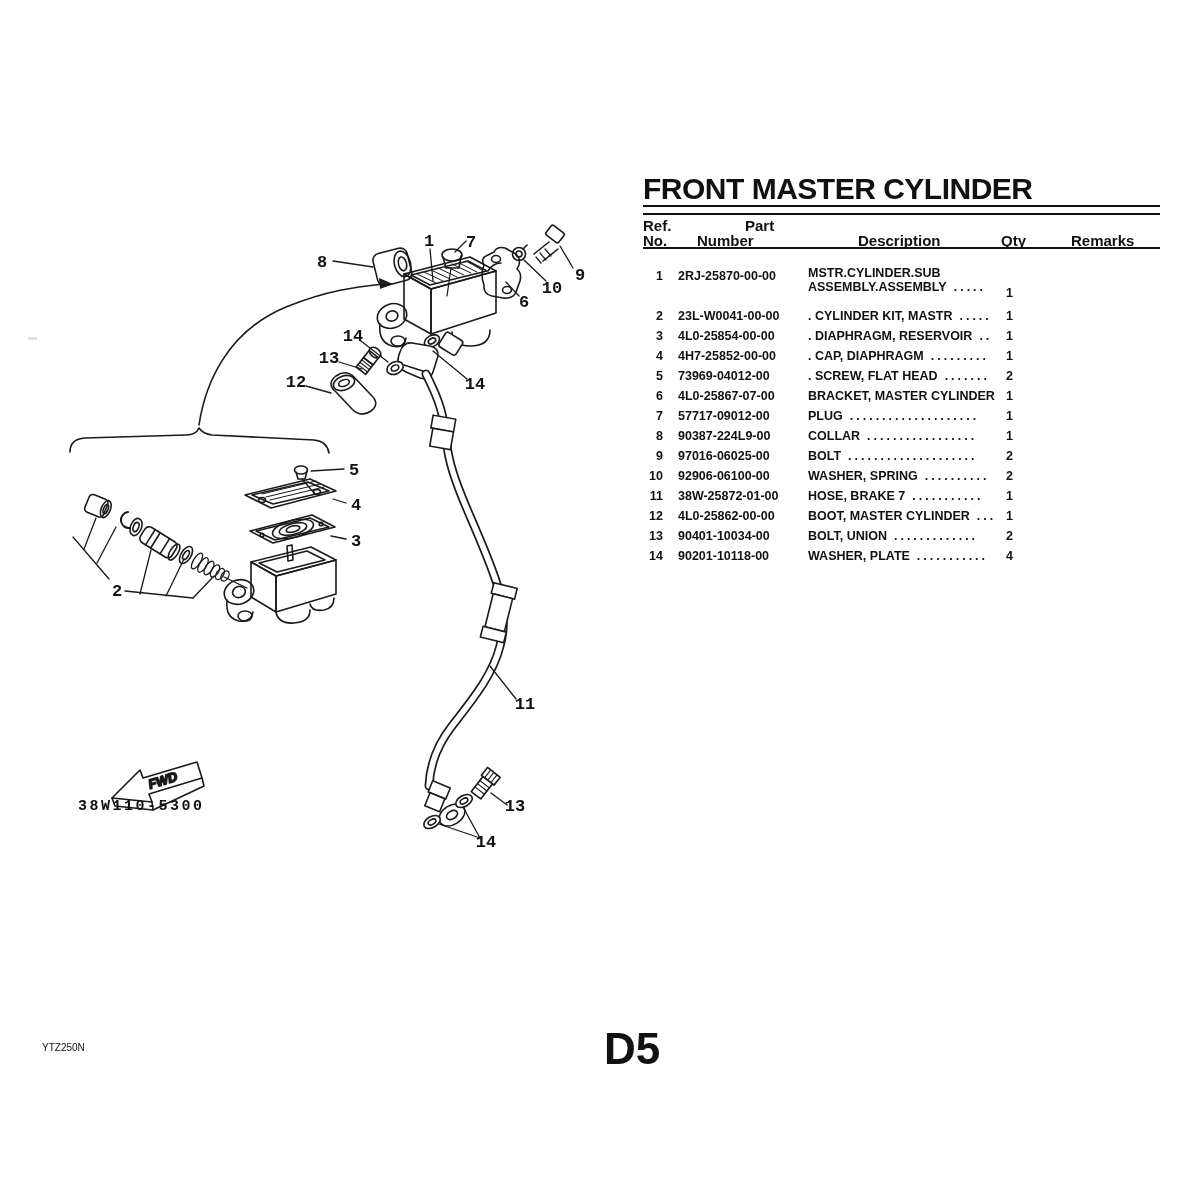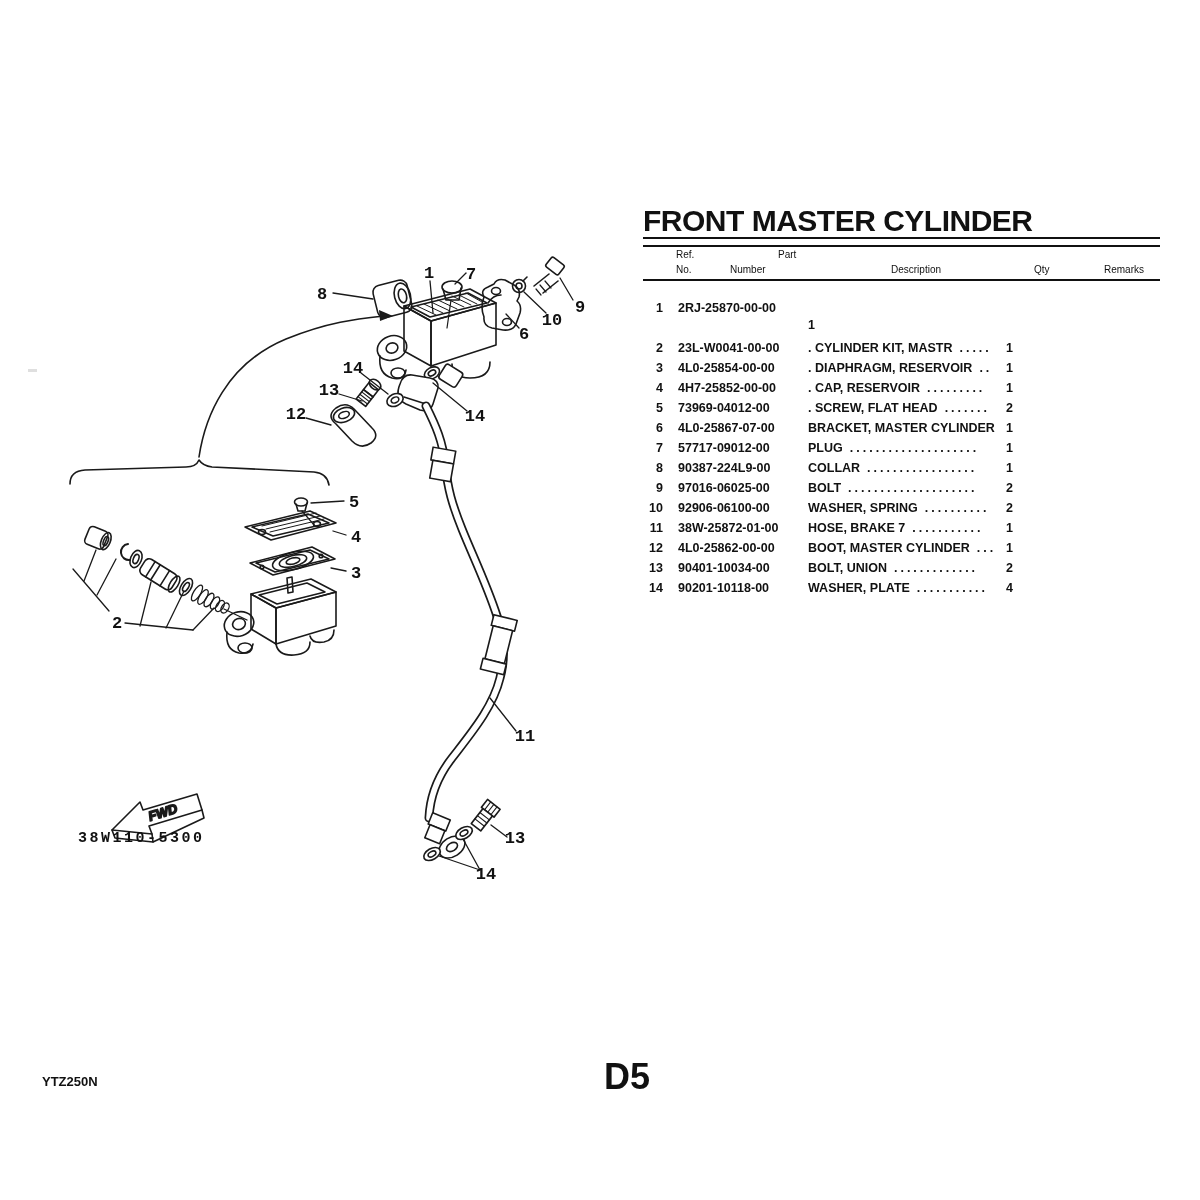--- a/index.html
+++ b/index.html
@@ -1,46 +1,46 @@
 <!DOCTYPE html>
 <html><head>
 <meta charset="utf-8">
 <style>
   html,body{margin:0;padding:0;}
   body{width:1200px;height:1200px;background:#ffffff;position:relative;
        font-family:"Liberation Sans",sans-serif;color:#111;}
-  .page{position:absolute;inset:0;background:#fff;margin-top:32px;}
+  .page{position:absolute;inset:0;background:#fff;}
 
   
   .title{position:absolute;left:643px;top:172px;font-size:30px;font-weight:bold;
          letter-spacing:-0.5px;white-space:nowrap;}
   .rule-double{position:absolute;left:643px;top:205px;width:517px;height:6px;
          border-top:2px solid #111;border-bottom:2px solid #111;}
-  .thead{position:absolute;left:676px;top:217px;width:517px;height:28px;
-         font-size:10px;font-weight:normal;}
+  .thead{position:absolute;left:643px;top:217px;width:517px;height:28px;
+         font-size:15px;font-weight:bold;}
   .thead span{position:absolute;white-space:nowrap;}
   .h-ref1{left:0;top:0;}   .h-part1{left:69px;top:0;padding-left:33px;}
   .h-ref2{left:0;top:15px;}.h-part2{left:54px;top:15px;}
   .h-desc{left:215px;top:15px;} .h-qty{left:358px;top:15px;} .h-rem{left:428px;top:15px;}
   .rule-single{position:absolute;left:643px;top:247px;width:517px;height:2px;background:#111;}
 
   .rows{position:absolute;left:643px;top:266px;width:517px;}
   .trow{display:grid;grid-template-columns:20px 145px 198px 40px;
         font-size:12.5px;font-weight:bold;height:20px;line-height:20px;white-space:nowrap;}
   .trow-first{height:34px;margin-bottom:6px;}
   .trow-first .dline{display:block;line-height:14px;height:14px;}
   .trow-first .c-qty{align-self:end;line-height:14px;}
   .c-ref{text-align:right;}
   .c-part{padding-left:15px;}
   .c-desc{overflow:hidden;}
   .dots{letter-spacing:3px;margin-left:7px;}
 
   
-  .model-code{position:absolute;left:42px;top:1042px;font-size:13px;font-weight:bold;}
-  .page-number{position:absolute;left:604px;top:1024px;font-size:36px;font-weight:bold;}
+  .model-code{position:absolute;left:42px;top:1042px;font-size:10px;font-weight:normal;}
+  .page-number{position:absolute;left:604px;top:1024px;font-size:44px;font-weight:bold;}
 
   
   svg{position:absolute;left:0;top:0;}
   svg text.callout{font-family:"Liberation Mono",monospace;font-weight:bold;
        font-size:17px;fill:#111;}
   svg text.dwgno{font-family:"Liberation Mono",monospace;font-weight:bold;
        font-size:15px;fill:#111;letter-spacing:2.5px;}
   svg text.fwd{font-family:"Liberation Sans",sans-serif;font-weight:bold;
        font-style:italic;font-size:13px;fill:#111;}
 </style>
@@ -60,39 +60,43 @@
     <span class="h-desc">Description</span>
     <span class="h-qty">Qty</span>
     <span class="h-rem">Remarks</span>
   </div>
   <div class="rule-single"></div>
 
   <div class="rows">
     <div class="trow trow-first">
       <span class="c-ref">1</span>
       <span class="c-part">2RJ-25870-00-00</span>
+      <span class="c-desc">
+        <span class="dline">MSTR.CYLINDER.SUB</span>
+        <span class="dline"><span>ASSEMBLY.ASSEMBLY</span><span class="dots">.....</span></span>
+      </span>
       <span class="c-qty">1</span>
     </div>
 
     <div class="trow">
       <span class="c-ref">2</span>
       <span class="c-part">23L-W0041-00-00</span>
       <span class="c-desc"><span>. CYLINDER KIT, MASTR</span><span class="dots">.....</span></span>
       <span class="c-qty">1</span>
     </div>
     <div class="trow">
       <span class="c-ref">3</span>
       <span class="c-part">4L0-25854-00-00</span>
       <span class="c-desc"><span>. DIAPHRAGM, RESERVOIR</span><span class="dots">..</span></span>
       <span class="c-qty">1</span>
     </div>
     <div class="trow">
       <span class="c-ref">4</span>
       <span class="c-part">4H7-25852-00-00</span>
-      <span class="c-desc"><span>. CAP, RESERVOIR</span><span class="dots">.........</span></span>
+      <span class="c-desc"><span>. CAP, DIAPHRAGM</span><span class="dots">.........</span></span>
       <span class="c-qty">1</span>
     </div>
     <div class="trow">
       <span class="c-ref">5</span>
       <span class="c-part">73969-04012-00</span>
       <span class="c-desc"><span>. SCREW, FLAT HEAD</span><span class="dots">.......</span></span>
       <span class="c-qty">2</span>
     </div>
     <div class="trow">
       <span class="c-ref">6</span>

